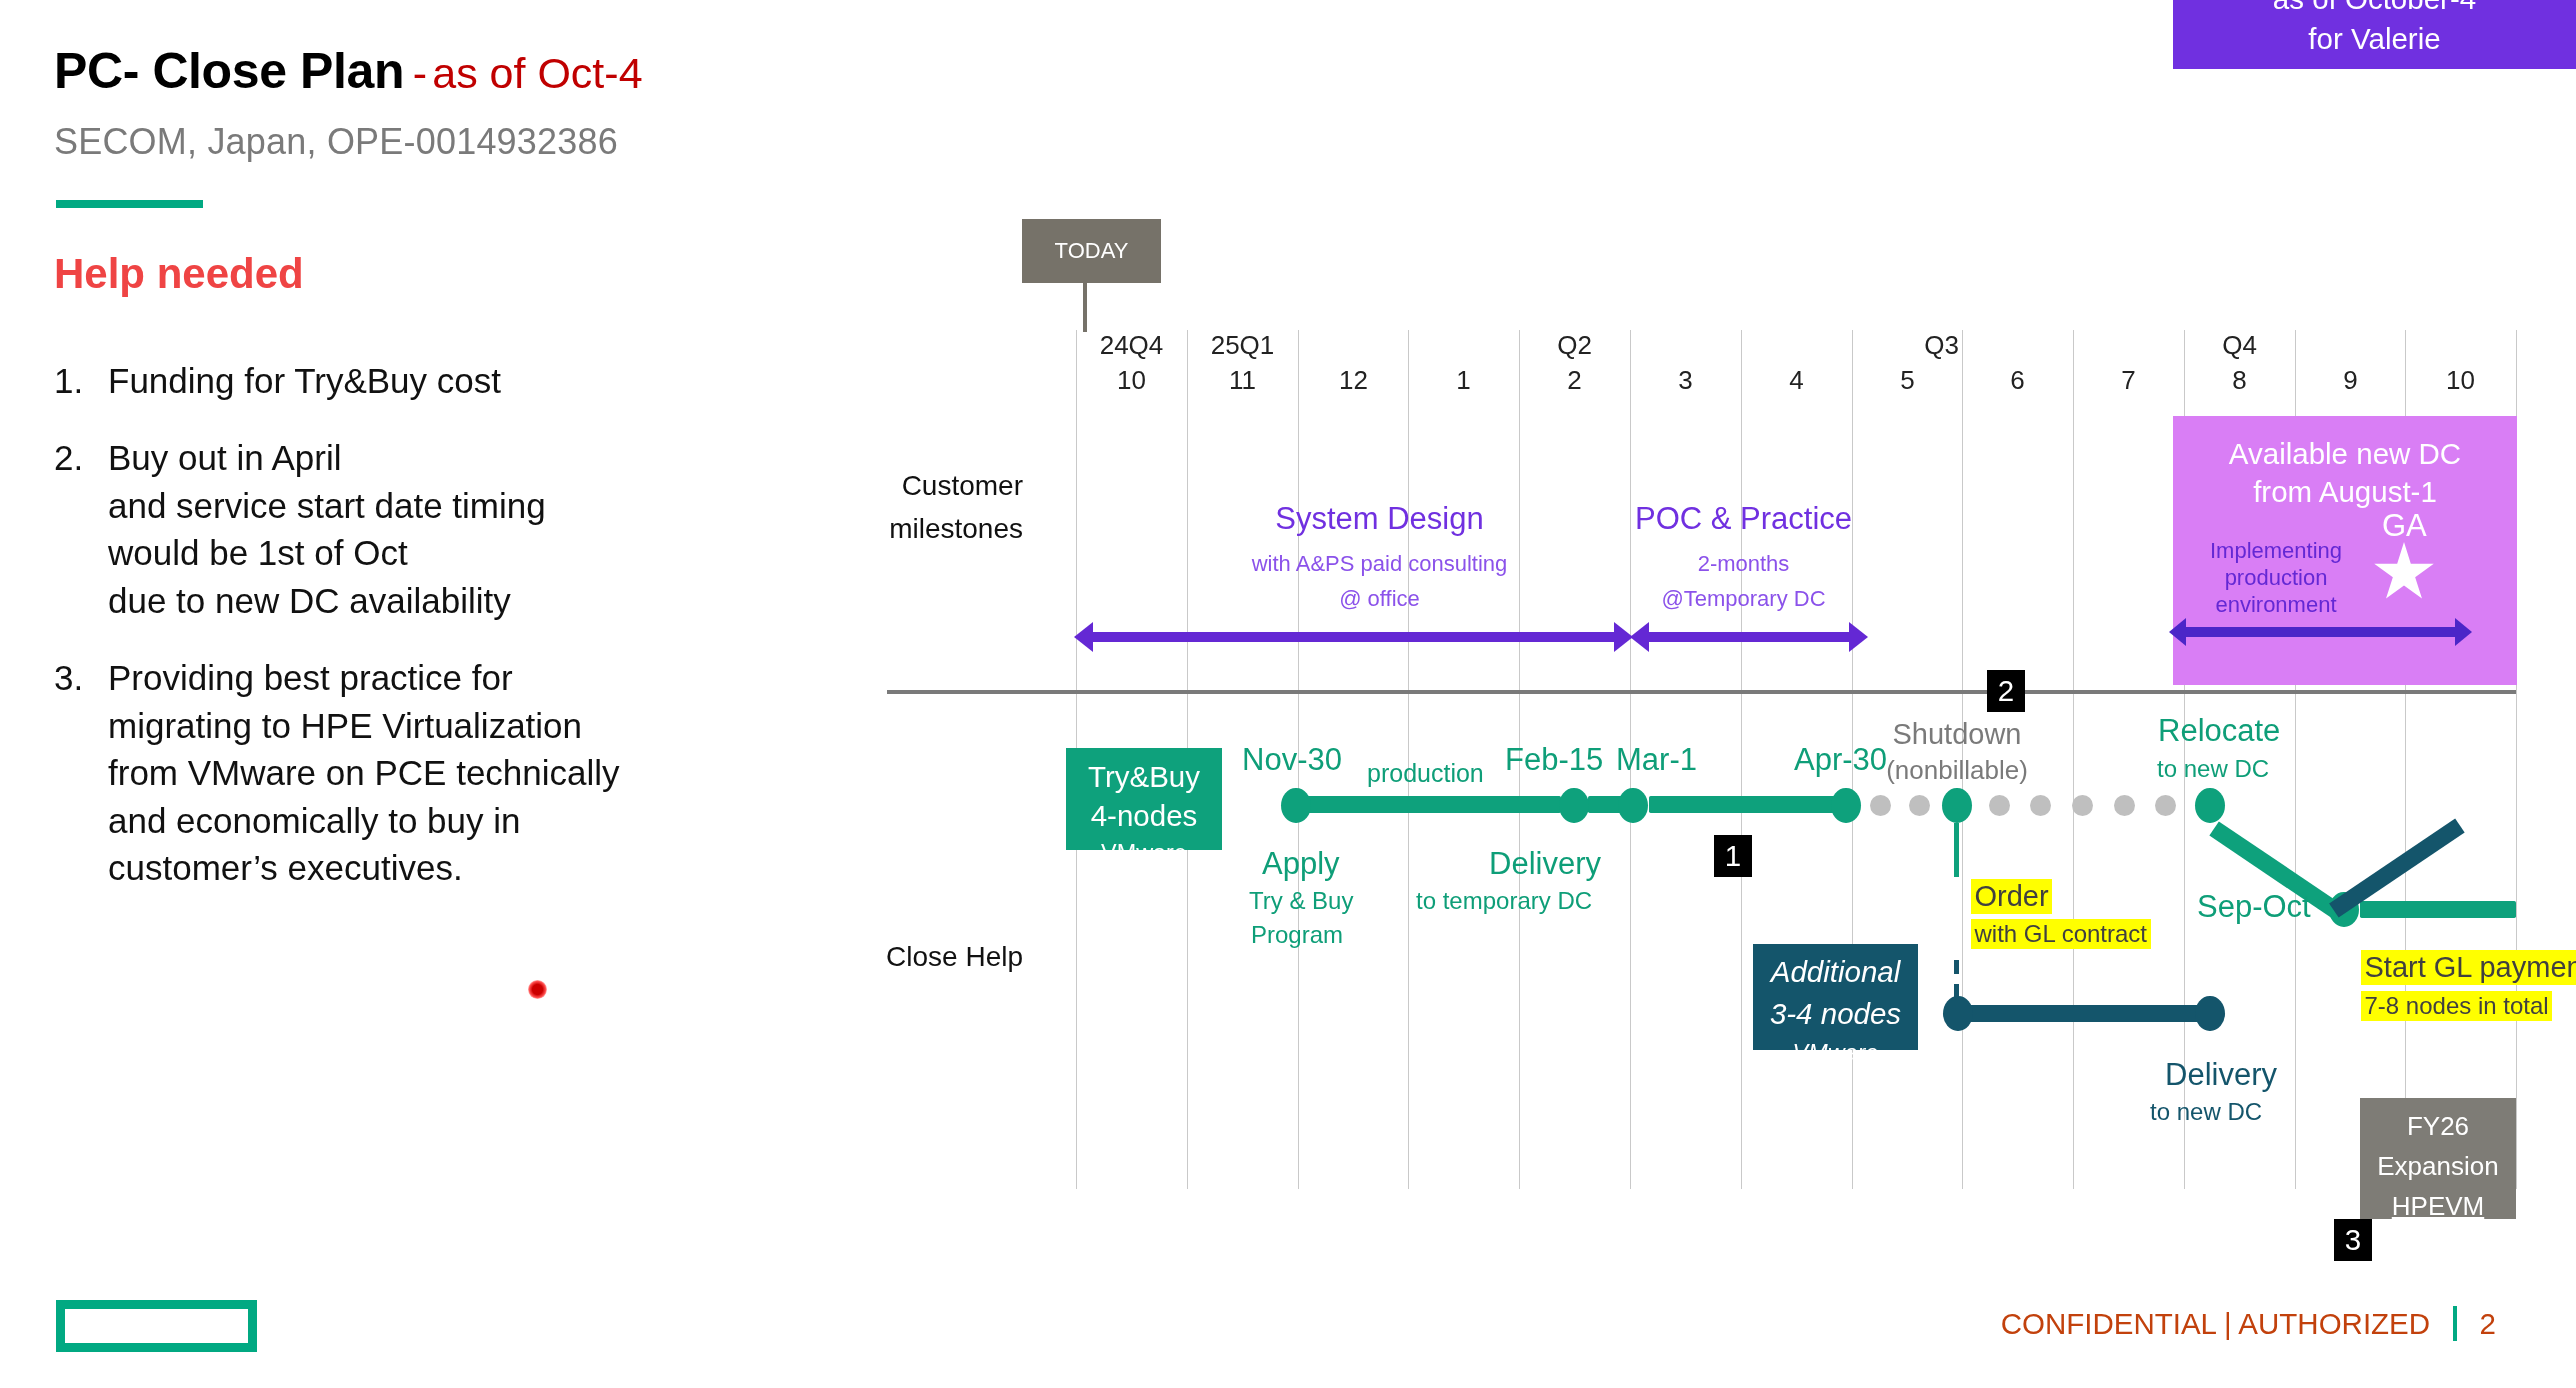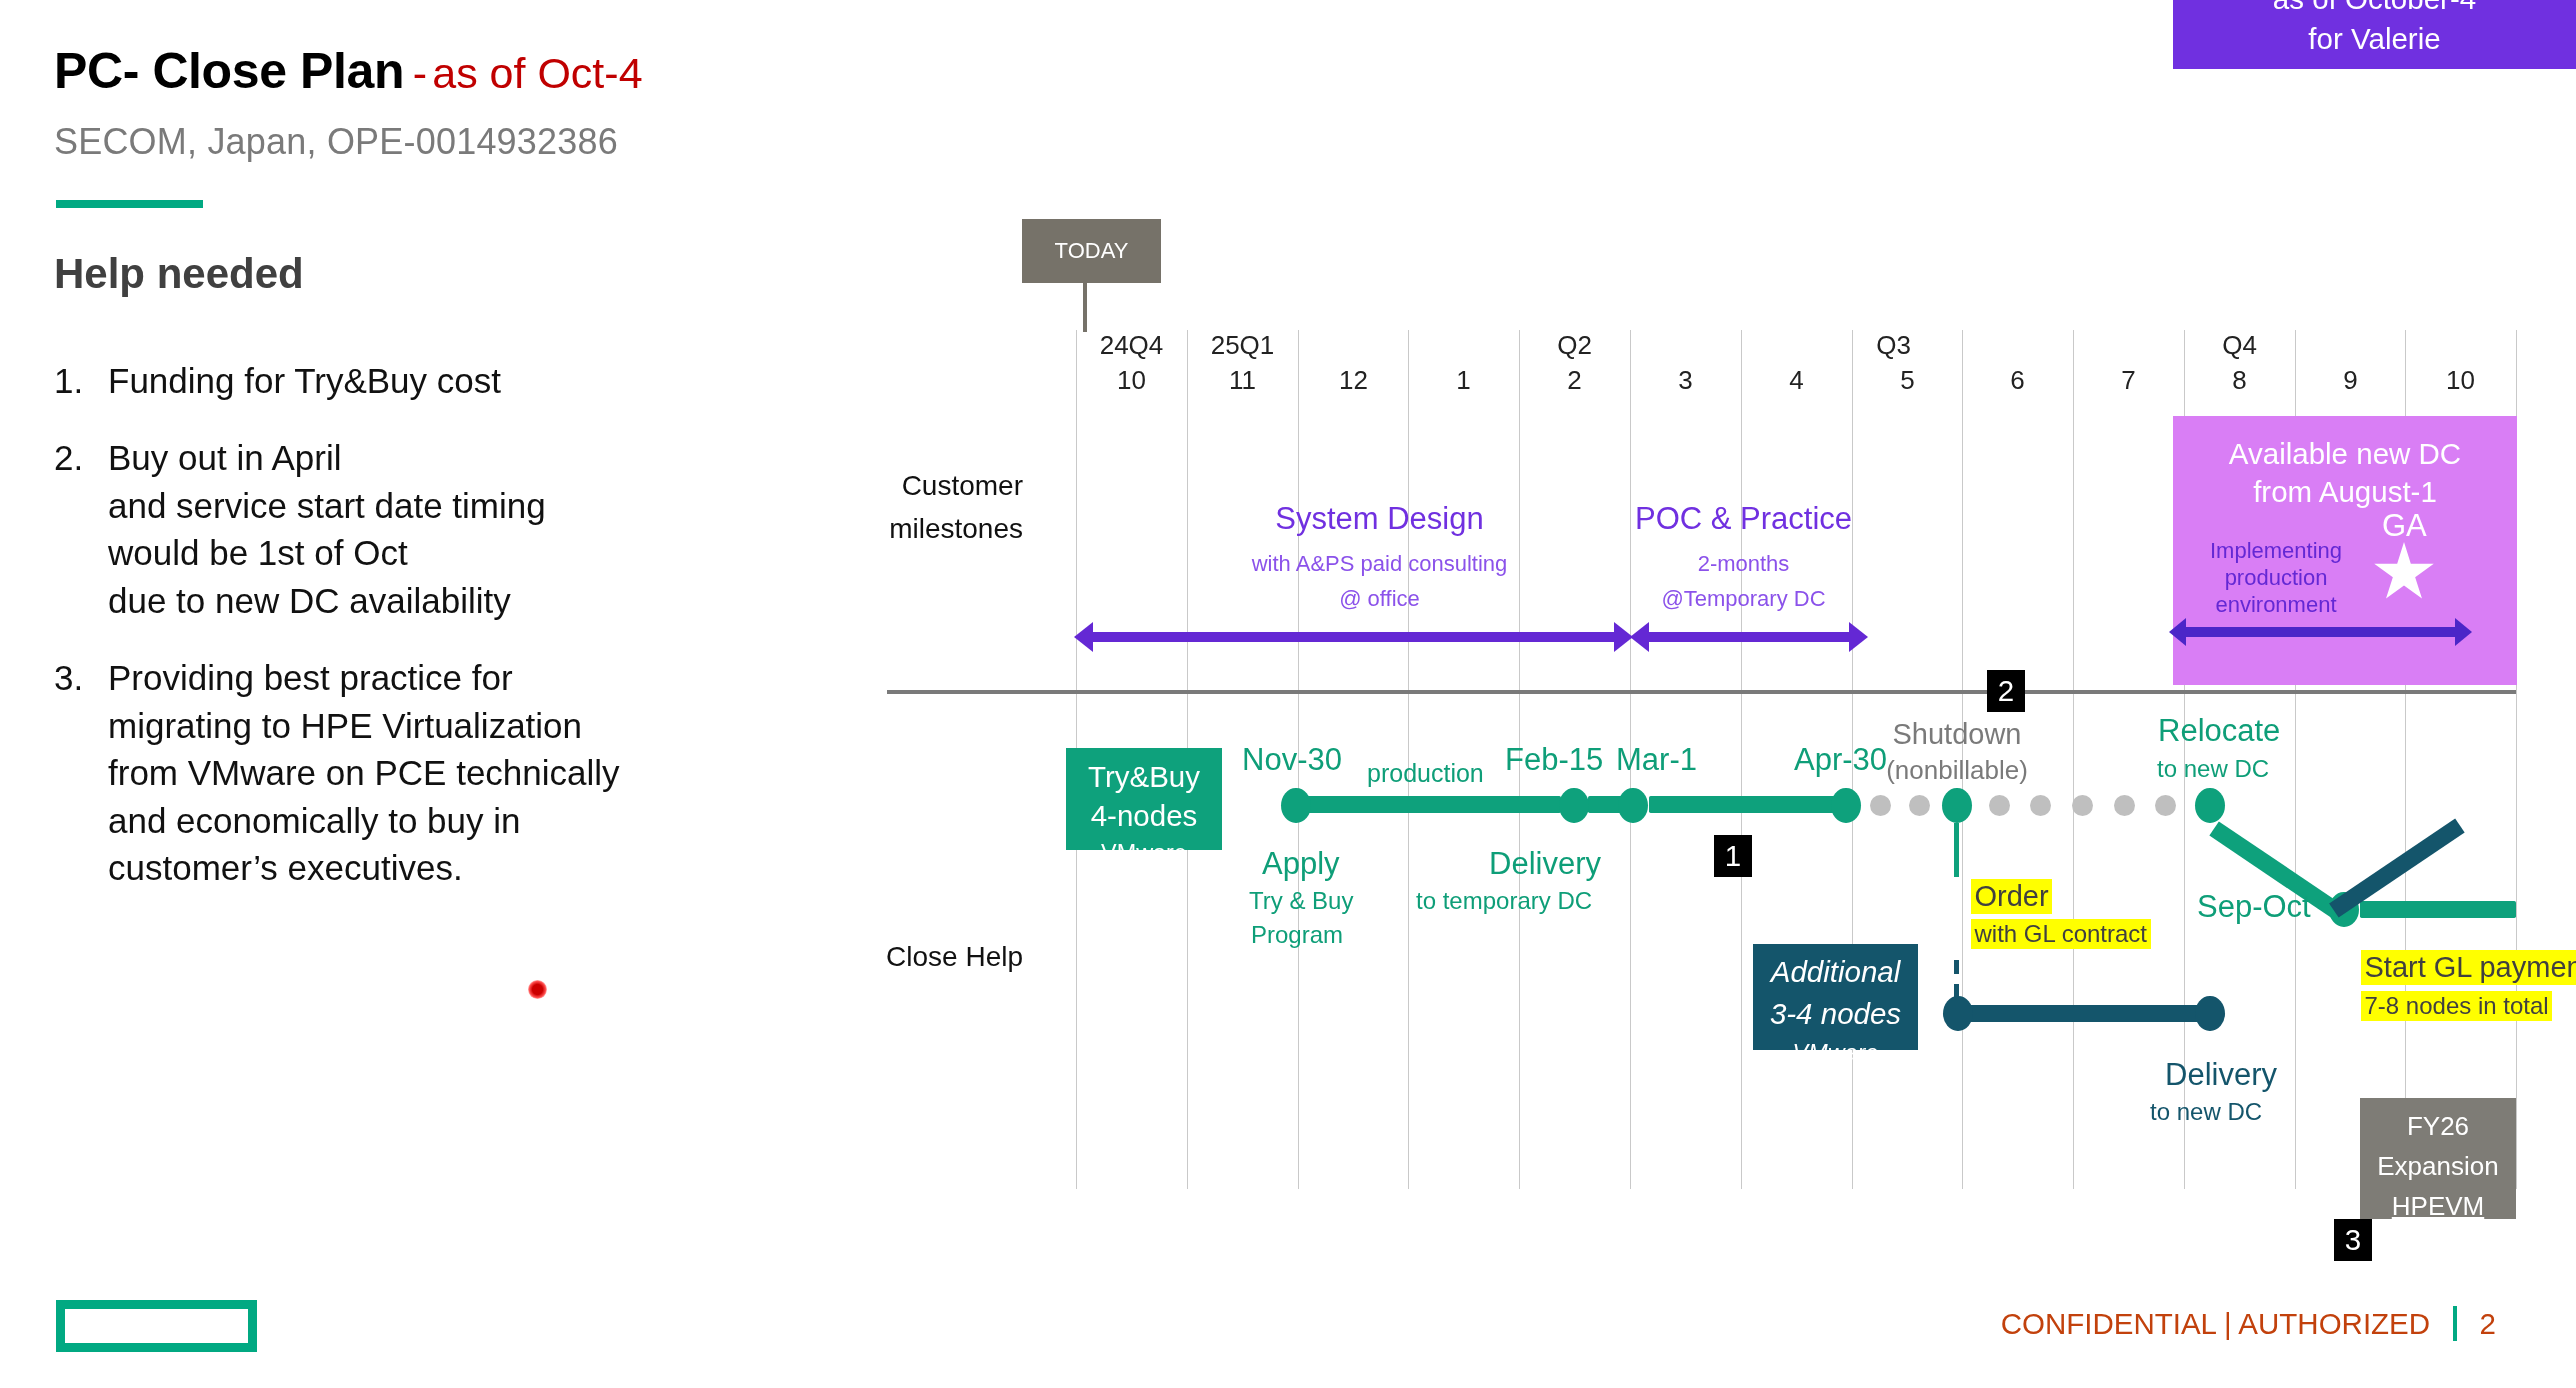--- a/index.html
+++ b/index.html
@@ -10,21 +10,21 @@
   }
   .slide{position:absolute;inset:0;}
 
   
   .title-row{position:absolute;left:54px;top:42px;white-space:nowrap;}
   .title-main{font-size:50px;font-weight:bold;color:#000;letter-spacing:-0.4px;}
   .title-dash{font-size:43px;color:#c00000;margin:0 5.2px 0 8.7px;}
   .title-sub{font-size:43px;color:#c00000;}
   .subtitle{position:absolute;left:54px;top:121px;font-size:36px;color:#7a7a7a;letter-spacing:0.2px;}
   .green-rule{position:absolute;left:56px;top:200px;width:147px;height:7.8px;background:#01A982;}
-  .help{position:absolute;left:54px;top:250px;font-size:42px;font-weight:bold;color:#404040;}
+  .help{position:absolute;left:54px;top:250px;font-size:42px;font-weight:bold;color:#ef4444;}
 
   .bullets{position:absolute;left:54px;top:357px;width:824px;}
   .bullet{display:flex;margin-bottom:29.5px;}
   .bnum{width:54px;flex:0 0 54px;font-size:35px;color:#111;line-height:1.36;}
   .btext{font-size:35px;color:#111;line-height:1.36;}
   .btext div{white-space:nowrap;}
 
   .cursor-dot{position:absolute;left:528px;top:980px;width:19px;height:19px;border-radius:50%;
      background:radial-gradient(circle,#cc0000 0%,#cc0000 38%,#ff4d4d 60%,rgba(255,80,80,0) 78%);}
 
@@ -179,21 +179,21 @@
       <div class="m" style="left: 665px; width: 111px;">4</div>
       <div class="m" style="left: 776px; width: 111px;">5</div>
       <div class="m" style="left: 886px; width: 111px;">6</div>
       <div class="m" style="left: 997px; width: 111px;">7</div>
       <div class="m" style="left: 1108px; width: 111px;">8</div>
       <div class="m" style="left: 1219px; width: 111px;">9</div>
       <div class="m" style="left: 1329px; width: 111px;">10</div>
       <div class="q" style="left: 0px; width: 111px;">24Q4</div>
       <div class="q" style="left: 111px; width: 111px;">25Q1</div>
       <div class="q" style="left: 443px; width: 111px;">Q2</div>
-      <div class="q" style="left: 736px; width: 131px; padding-left: 16px;">Q3</div>
+      <div class="q" style="left: 784px; width: 131px; padding-left: 16px;">Q3</div>
       <div class="q" style="left: 1108px; width: 111px;">Q4</div>
     </div>
 
   <div class="lbl" style="left:711px;top:464px;width:312px">
     <div>Customer</div>
     <div>milestones</div>
   </div>
   <div class="lbl" style="left:711px;top:935px;width:312px">Close Help</div>
 
   <div class="sep"></div>

